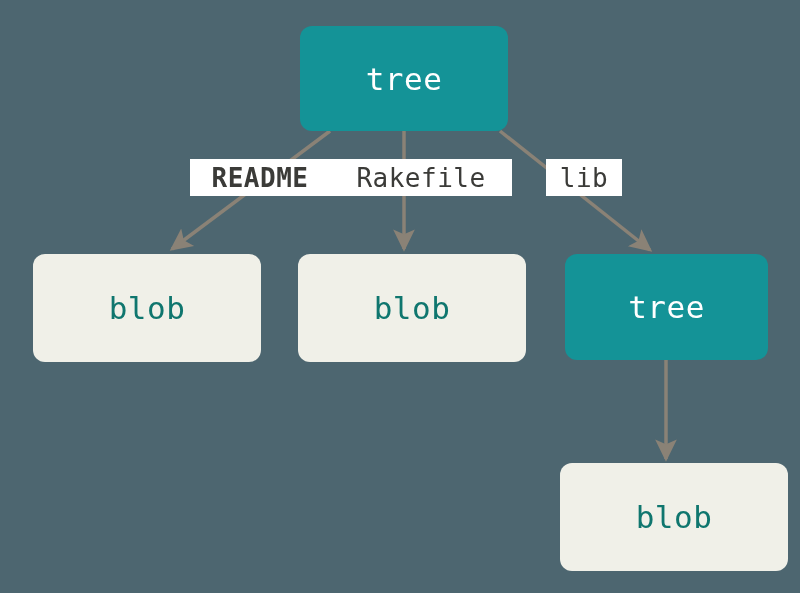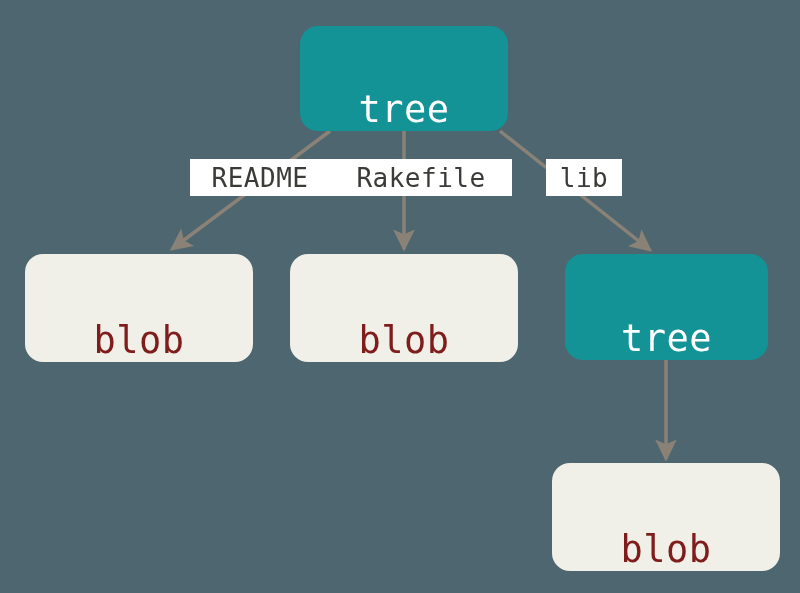--- a/index.html
+++ b/index.html
@@ -19,35 +19,36 @@
   svg.edges {
     position: absolute;
     left: 0;
     top: 0;
     width: 800px;
     height: 593px;
     pointer-events: none;
   }
   .node {
     position: absolute;
-    border-radius: 18px;
+    border-radius: 12px;
     display: flex;
-    align-items: flex-end;
+    align-items: center;
     justify-content: center;
-    font-size: 37px;
+    font-size: 31px;
     letter-spacing: 0.5px;
     box-sizing: border-box;
   }
   .node.tree {
     background: #149397;
     color: #ffffff;
   }
   .node.blob {
     background: #f0f0e8;
-    color: #7f1d1d;
+    color: #0f766e;
+    margin-left: 8px;
   }
   .edge-label {
     position: absolute;
     background: #ffffff;
     color: #3b3b38;
     font-size: 26px;
     line-height: 1;
     display: flex;
     align-items: center;
     justify-content: center;
@@ -90,20 +91,20 @@
   </div>
 
   <div class="node tree" style="left:565px; top:254px; width:203px; height:106px;">
     <span>tree</span>
   </div>
 
   <div class="node blob" style="left:552px; top:463px; width:228px; height:108px;">
     <span>blob</span>
   </div>
 
-  <div class="edge-label" style="left:190px; top:159px; width:140px; height:37px;">README</div>
+  <div class="edge-label" style="left:190px; top:159px; width:140px; height:37px;font-weight:bold;">README</div>
 
   <div class="edge-label" style="left:330px; top:159px; width:182px; height:37px;">Rakefile</div>
 
   <div class="edge-label" style="left:522px; top:159px; width:76px; height:37px;margin-left:24px;">lib</div>
 
 
 </div>
 
 </body></html>

